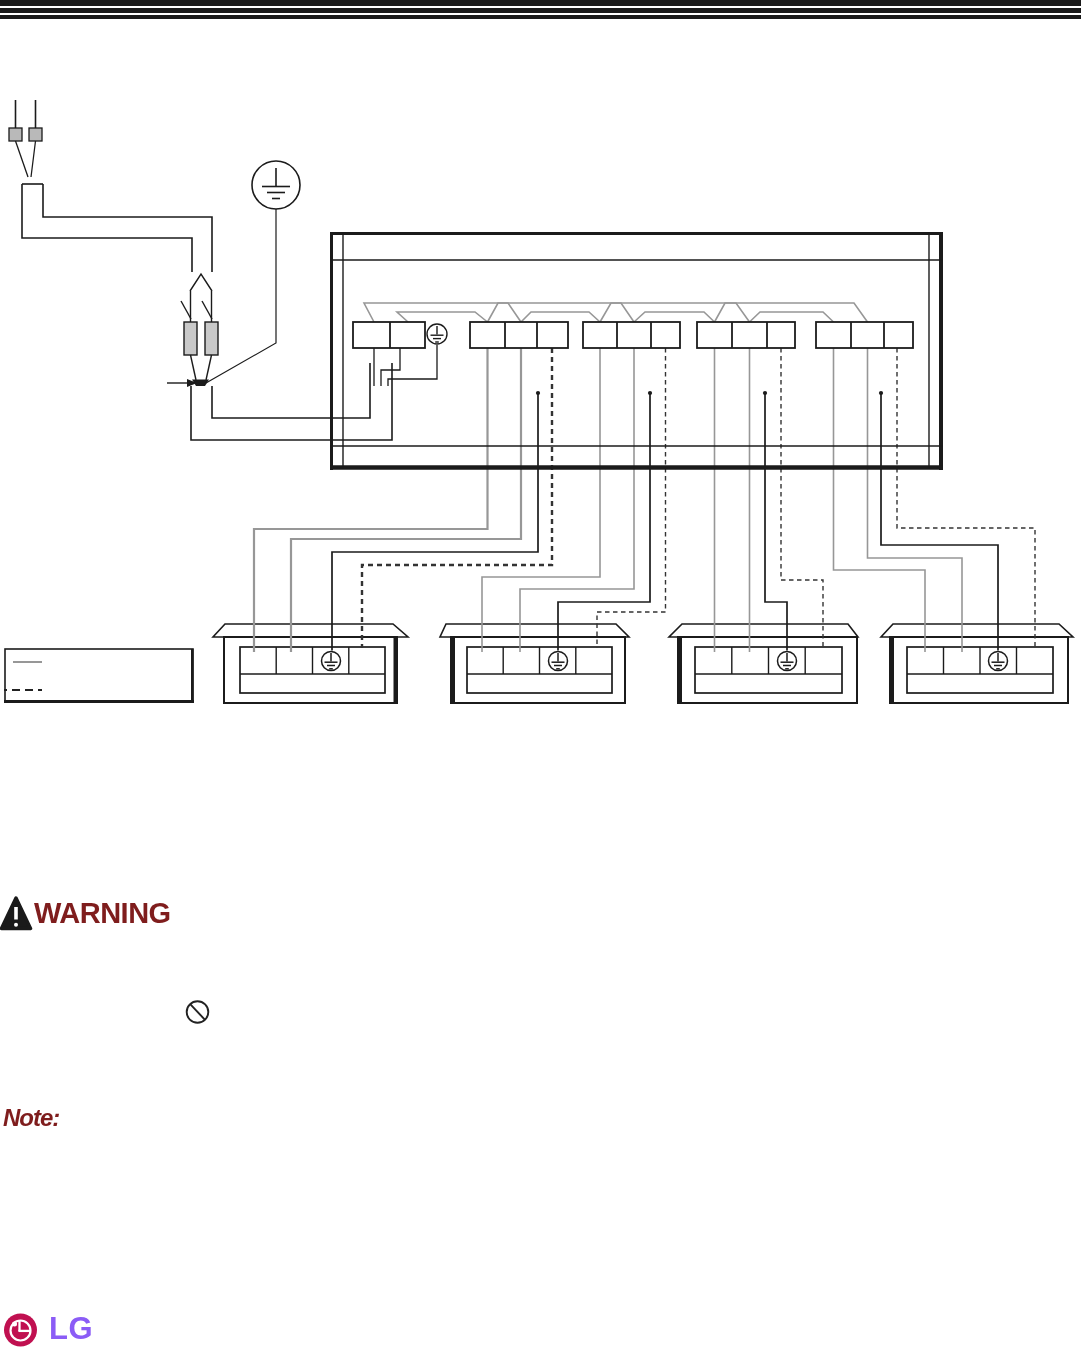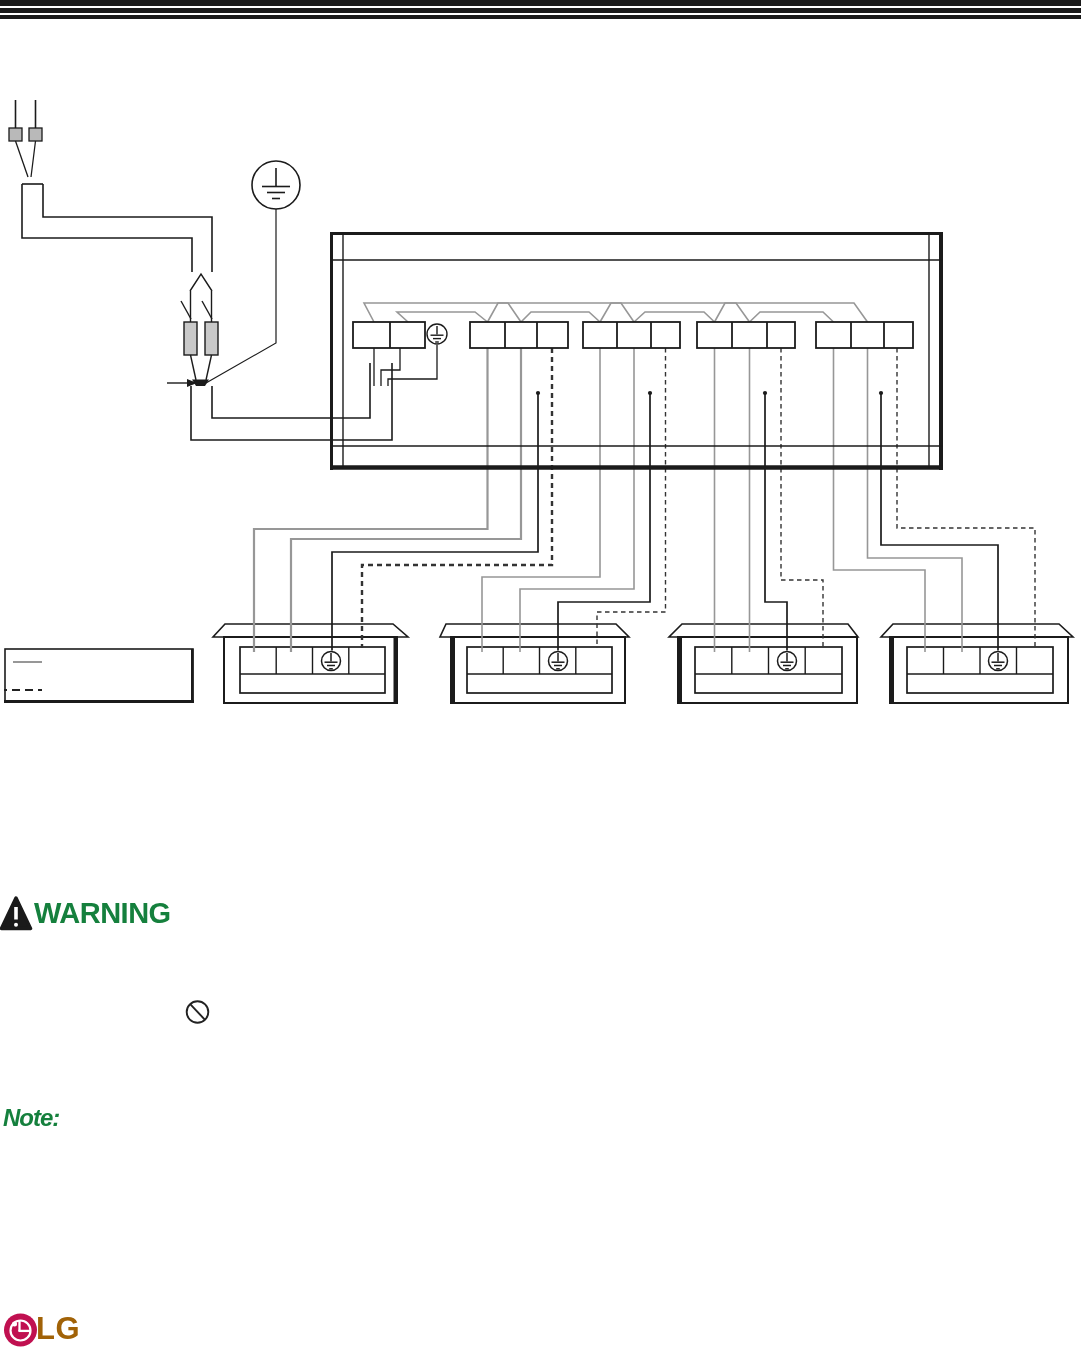--- a/index.html
+++ b/index.html
@@ -3,24 +3,24 @@
 <meta charset="utf-8">
 <style>
   html,body{margin:0;padding:0;background:#fff;}
   #page{position:relative;width:1081px;height:1353px;background:#ffffff;overflow:hidden;
         font-family:"Liberation Sans",sans-serif;}
   .topbar{position:absolute;left:0;width:1081px;background:#1a1a1a;}
   #bar1{top:0;height:5.5px;}
   #bar2{top:7.5px;height:5px;}
   #bar3{top:14.5px;height:4.5px;}
   #diagram-svg{position:absolute;left:0;top:0;}
-  .txt{position:absolute;color:#15803d;white-space:nowrap;}
+  .txt{position:absolute;color:#7f1d1d;white-space:nowrap;}
   #warning-title{left:34px;top:897px;font-size:29px;font-weight:800;letter-spacing:-0.5px;}
   #note-label{left:3px;top:1104px;font-size:24px;font-weight:bold;font-style:italic;letter-spacing:-1px;}
-  #lg-text{left:36px;top:1311px;font-size:31px;font-weight:800;color:#a16207;letter-spacing:0.5px;}
+  #lg-text{left:49px;top:1311px;font-size:31px;font-weight:800;color:#8b5cf6;letter-spacing:0.5px;}
 </style>
 </head>
 <body>
 
 <div id="page">
 
   <div class="topbar" id="bar1"></div>
   <div class="topbar" id="bar2"></div>
   <div class="topbar" id="bar3"></div>
 

